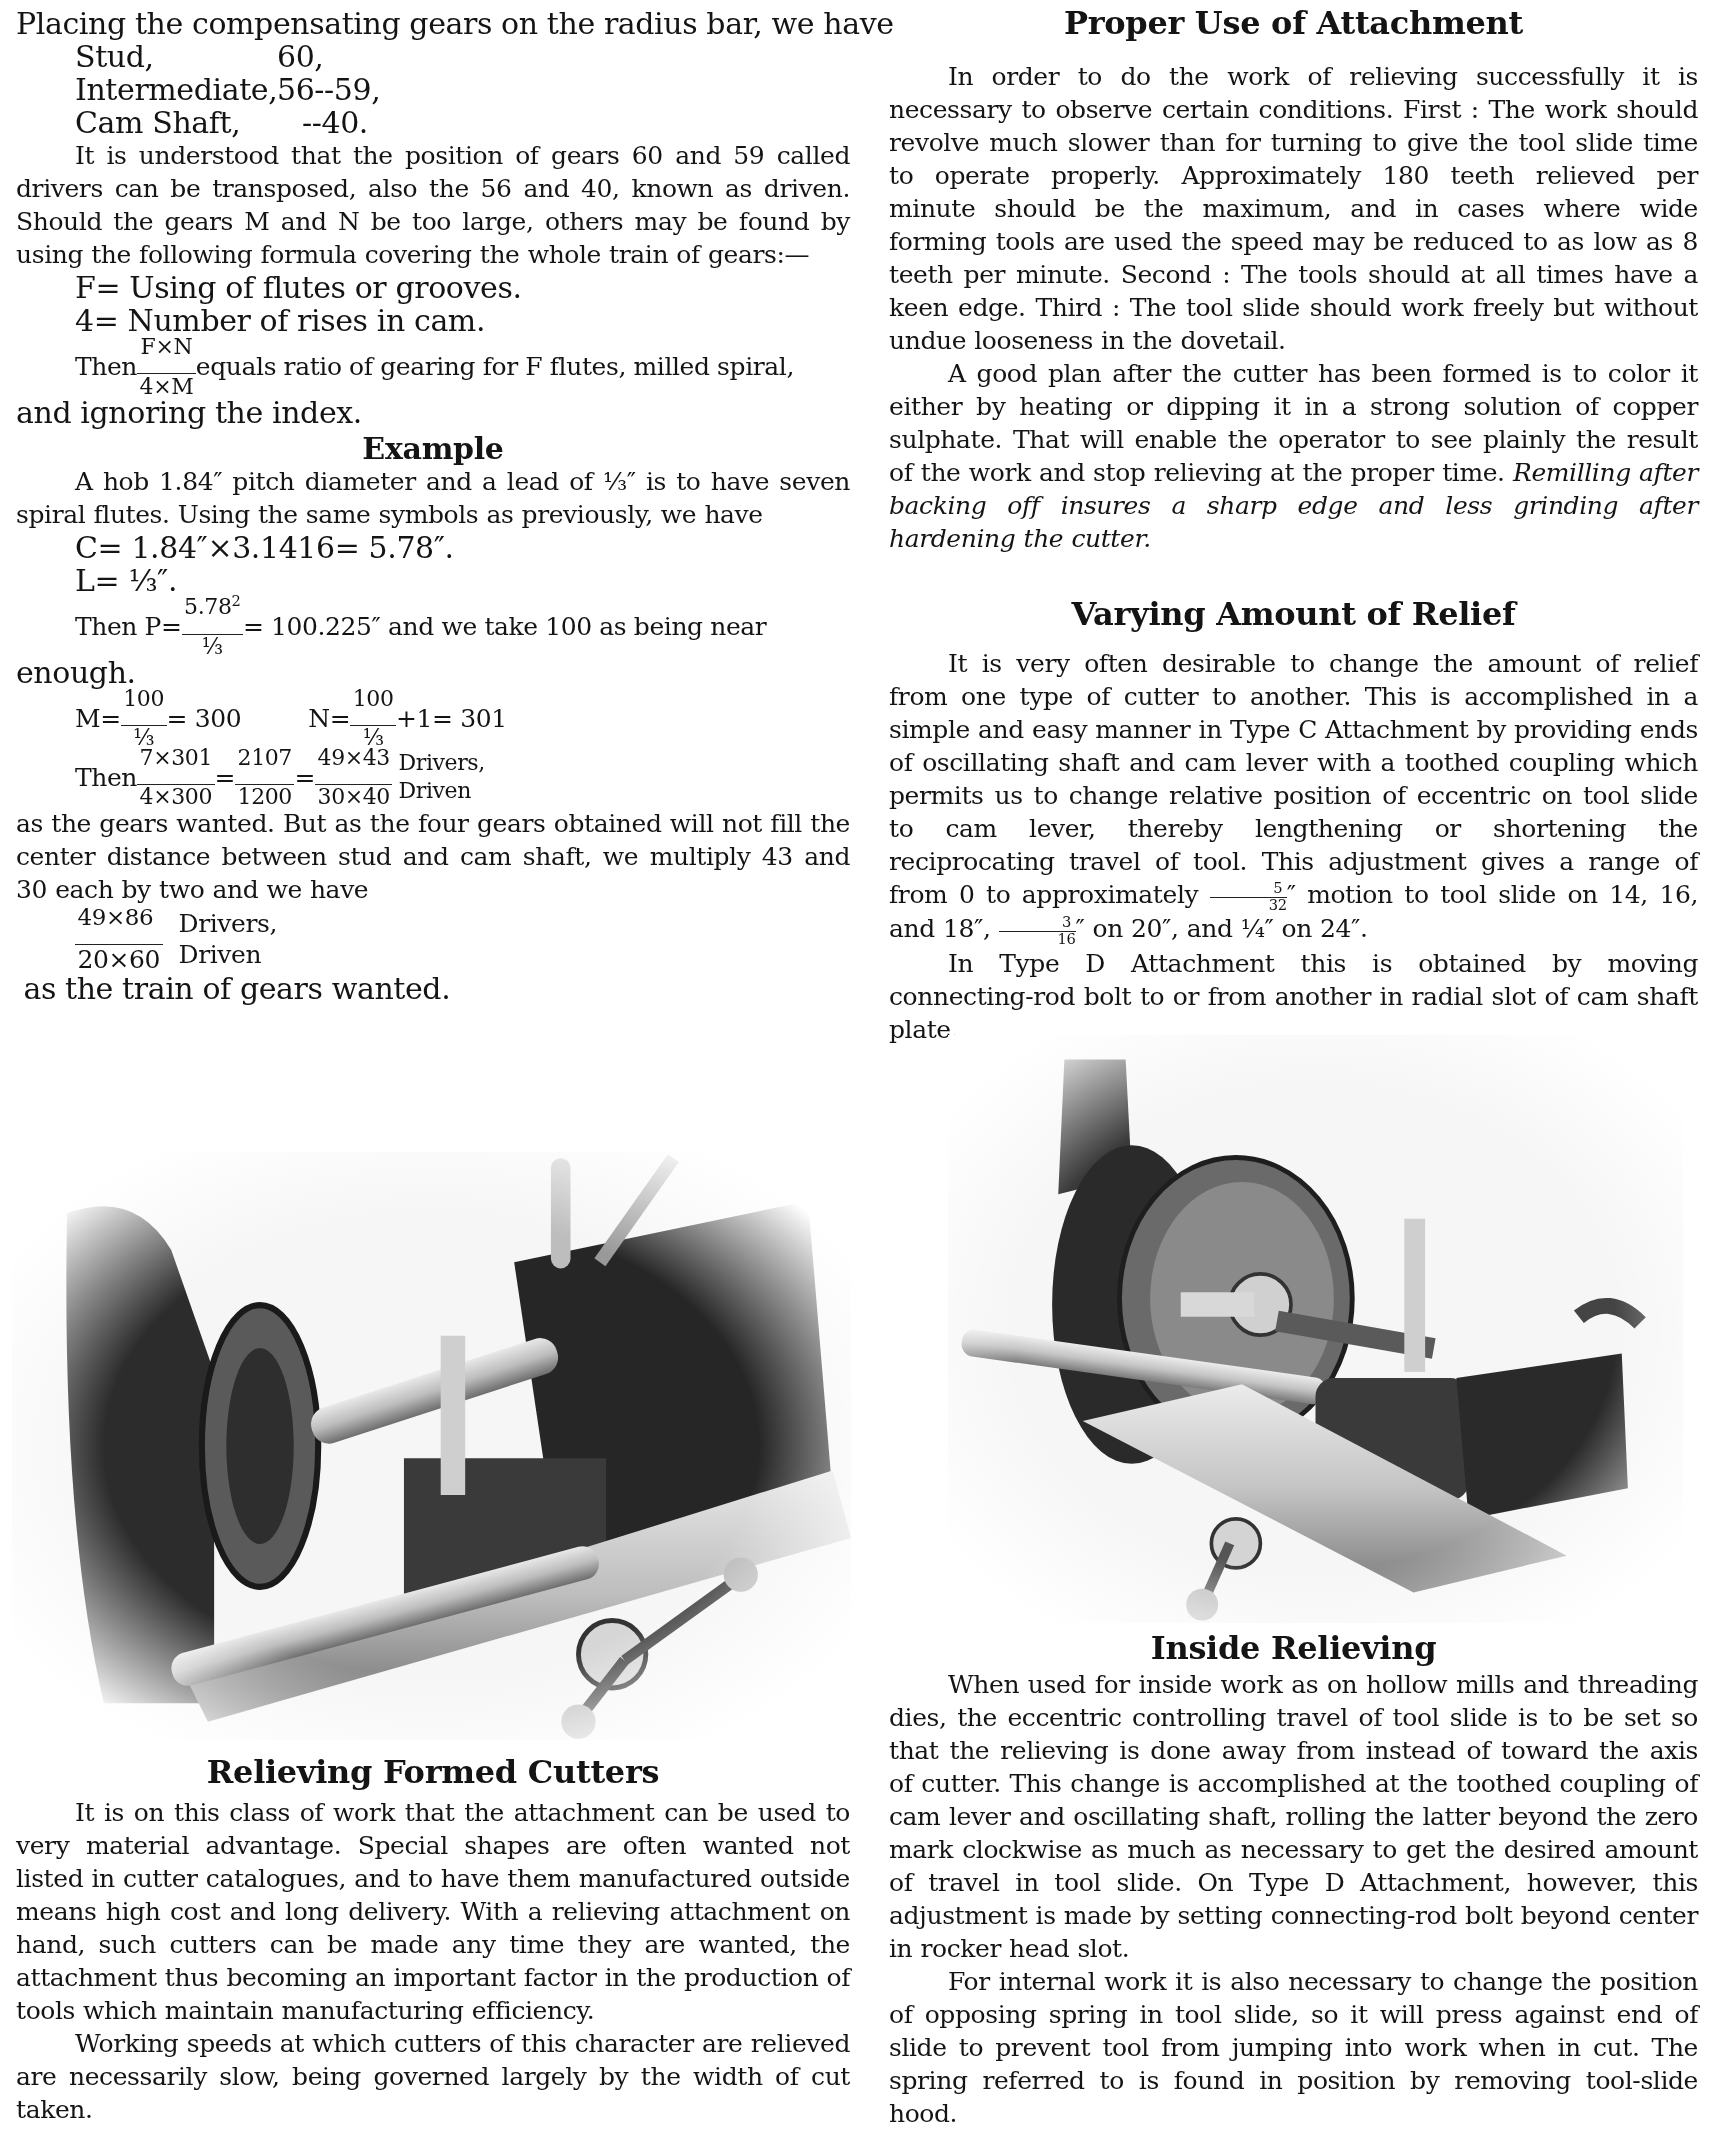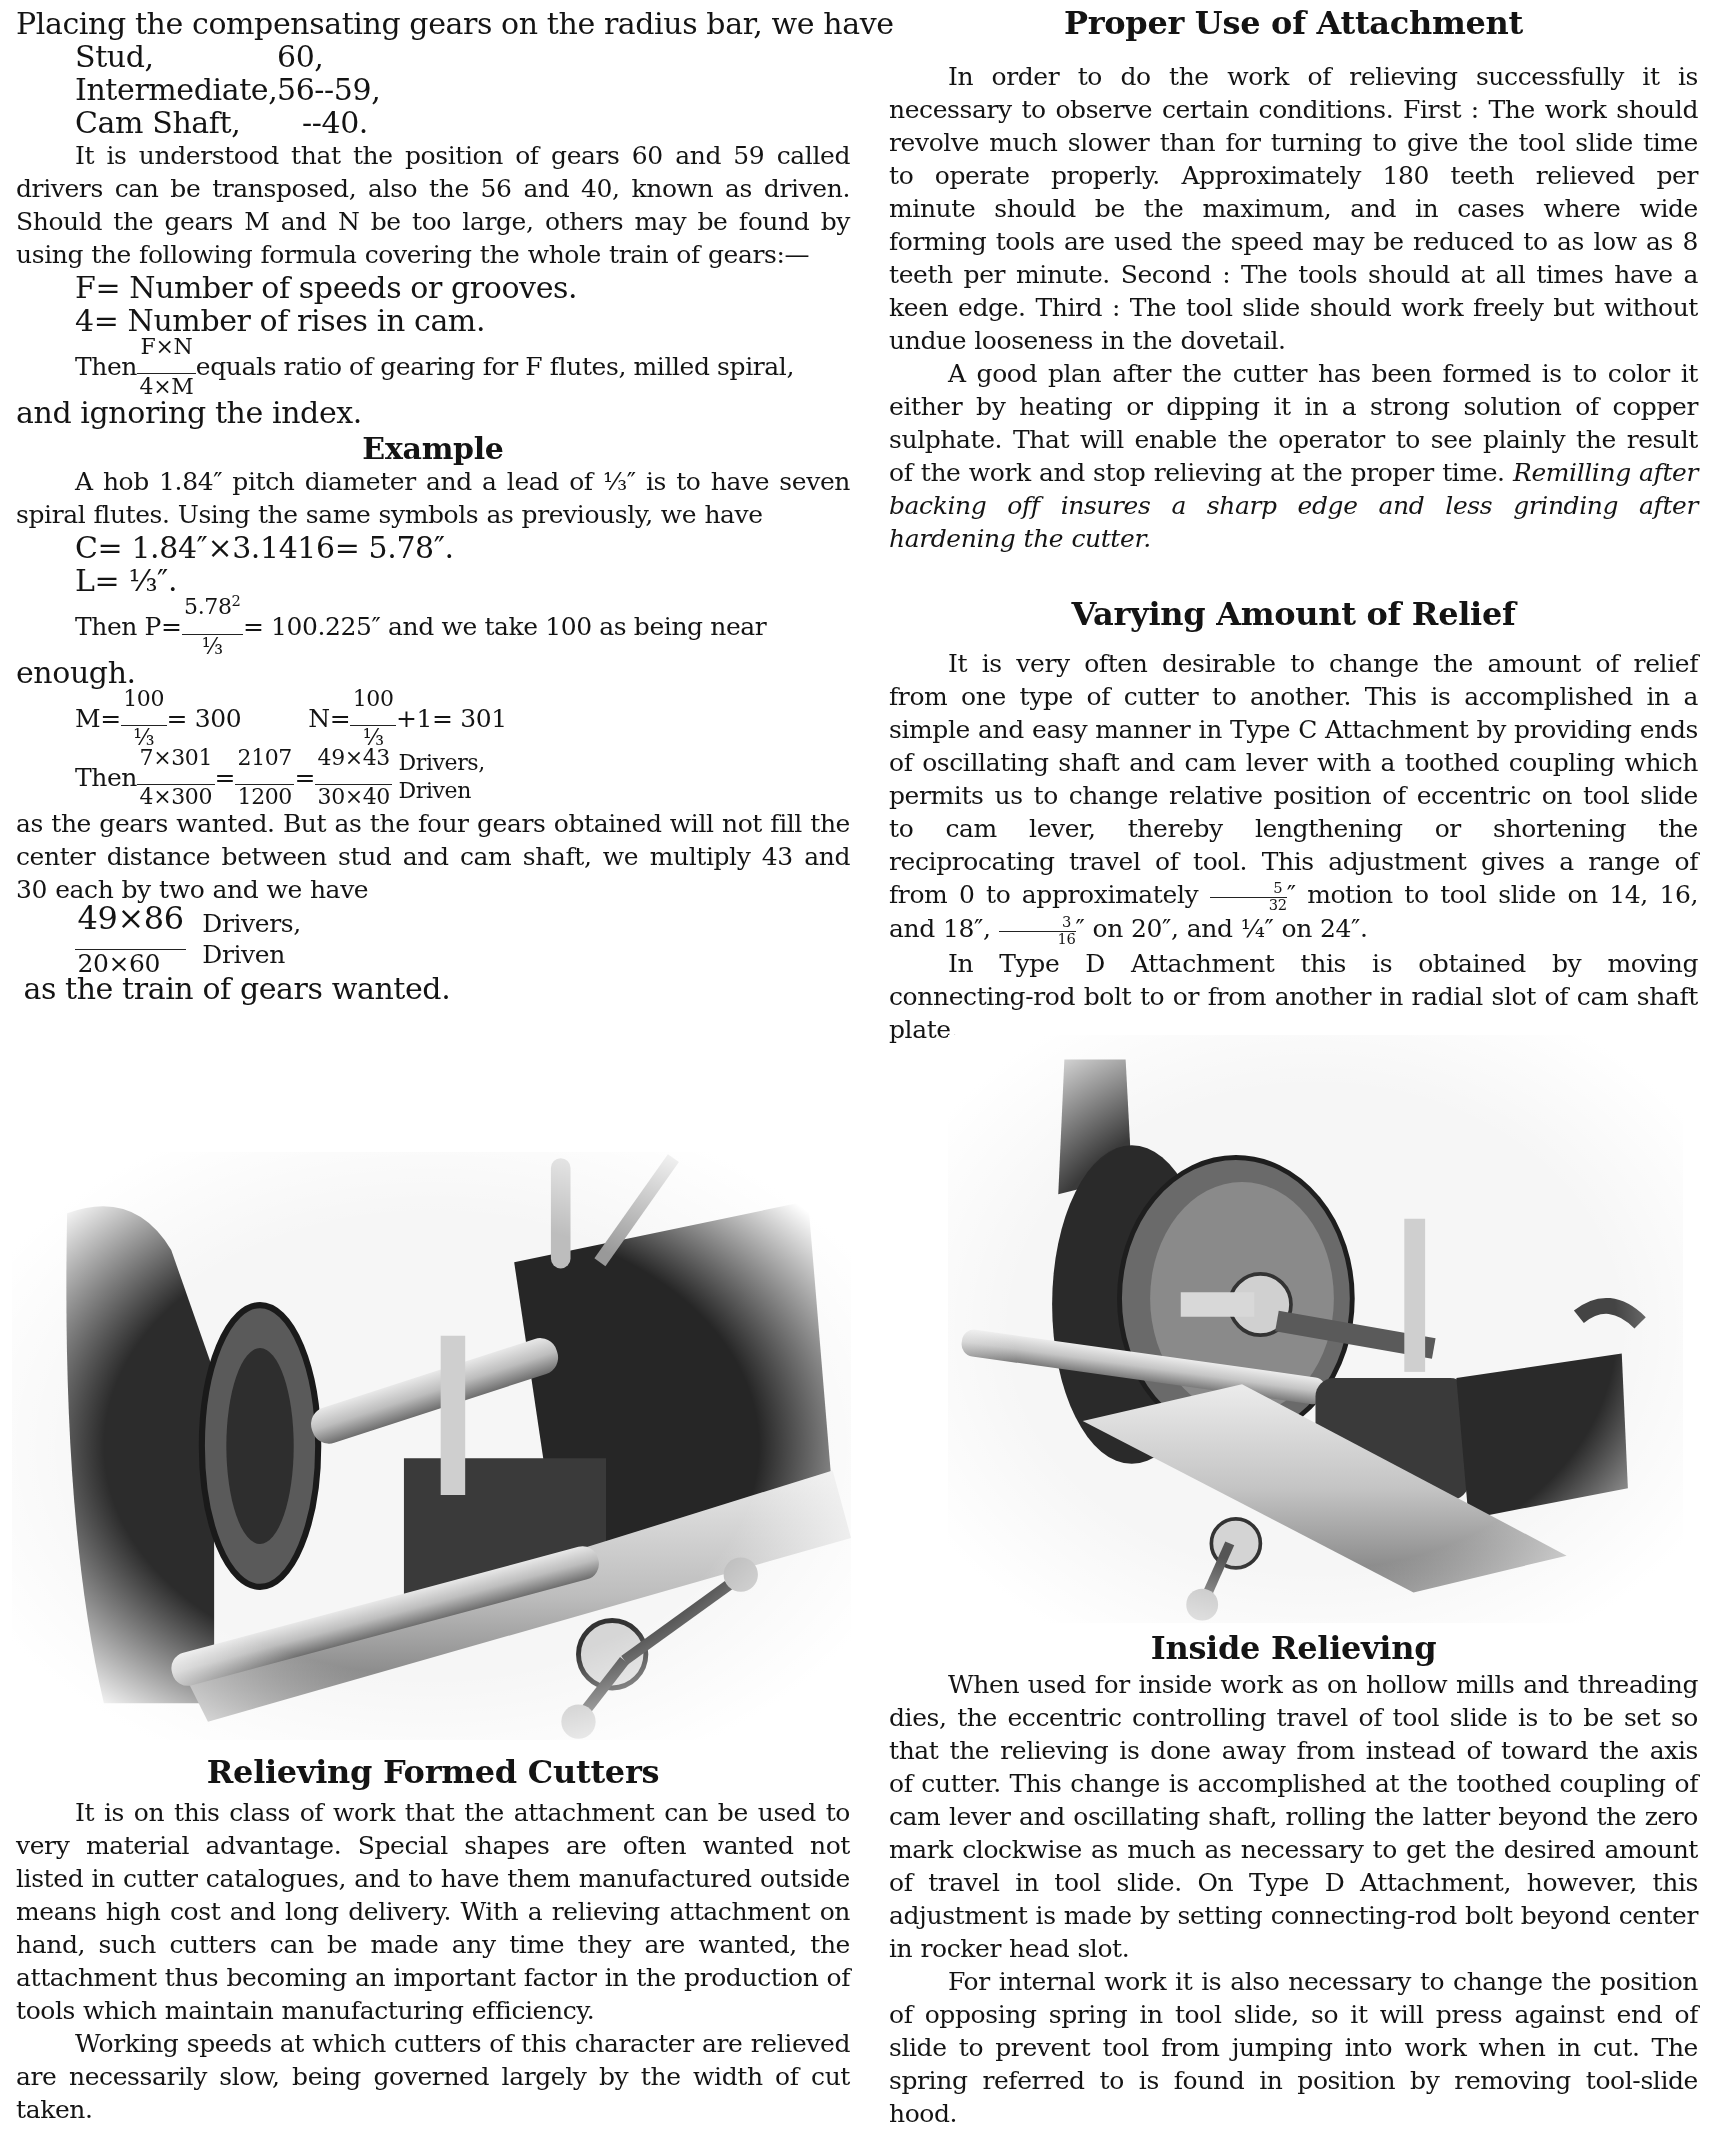--- a/index.html
+++ b/index.html
@@ -55,21 +55,21 @@
     <div class="line ind">
       <span class="tab" style="width:202px">Intermediate,</span><span>56--59,</span>
     </div>
     <div class="line ind">
       <span class="tab" style="width:227px">Cam Shaft,</span><span>--40.</span>
     </div>
   </div>
 
   <p class="p indent">It is understood that the position of gears 60 and 59 called drivers can be transposed, also the 56 and 40, known as driven. Should the gears M and N be too large, others may be found by using the following formula covering the whole train of gears:—</p>
 
-  <div class="line ind">F= Number of speeds or grooves.</div>
+  <div class="line ind">F= Using of flutes or grooves.</div>
   <div class="line ind">4= Number of rises in cam.</div>
 
   <div class="eqline ind">
     <span>Then</span>
     <span class="frac">
       <span class="num">F×N</span>
       <span class="den">4×M</span>
     </span>
     <span>equals ratio of gearing for F flutes, milled spiral,</span>
   </div>
@@ -127,21 +127,21 @@
     <span class="frac" style="text-align:left;margin-left:6.1px">
       <span style="display:block;font-size:22px;padding:0 0 3.1px 0">Drivers,</span>
       <span style="display:block;font-size:22px;padding-top:3.1px">Driven</span>
     </span>
   </div>
 
   <p class="p">as the gears wanted. But as the four gears obtained will not fill the center distance between stud and cam shaft, we multiply 43 and 30 each by two and we have</p>
 
   <div class="eqline ind" style="height:66px">
     <span class="frac" style="text-align:left">
-      <span class="num" style="font-size:32px">49×86</span>
+      <span class="num" style="font-size:23px">49×86</span>
       <span class="den" style="font-size:25px">20×60</span>
     </span>
     <span class="frac" style="text-align:left;margin-left:16px">
       <span style="display:block;font-size:25px;padding-bottom:3.1px">Drivers,</span>
       <span style="display:block;font-size:25px;padding-top:3.1px">Driven</span>
     </span>
   </div>
   <div class="line" style="padding-left:7.4px">as the train of gears wanted.</div>
 </div>
 

